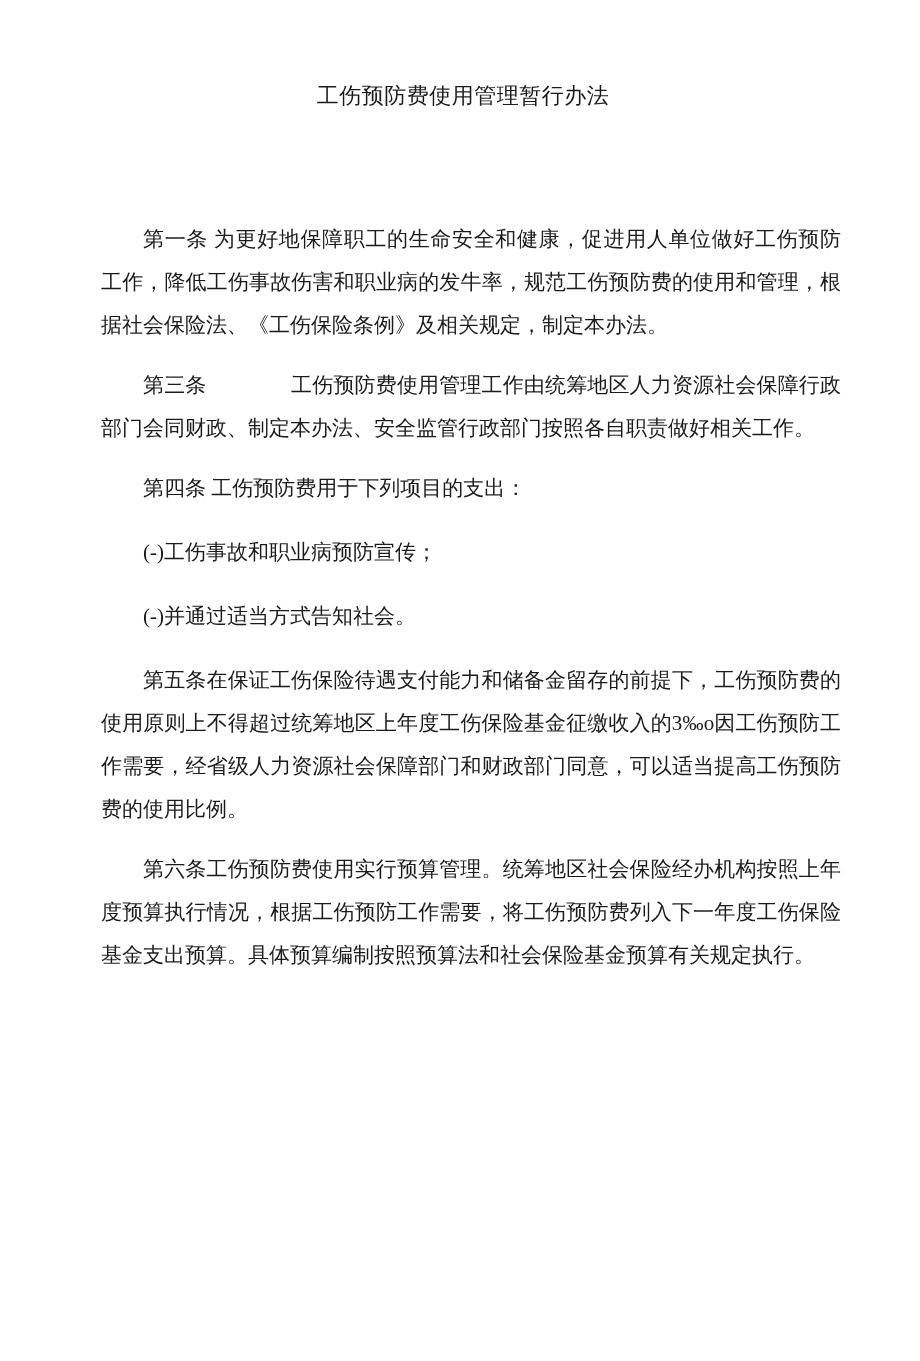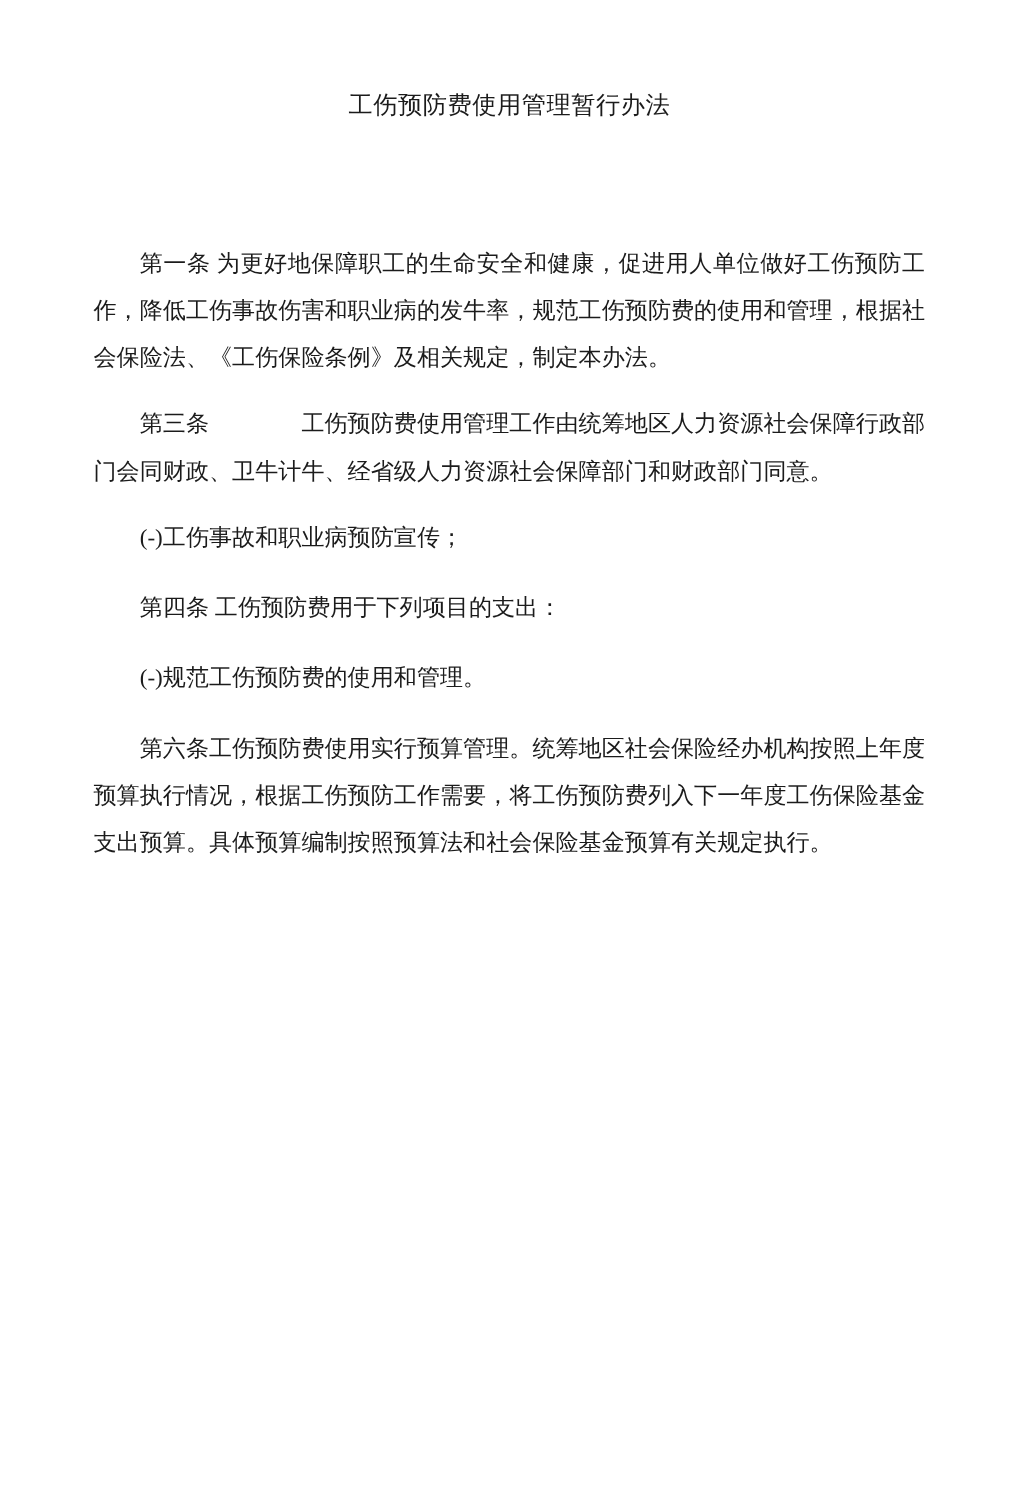--- a/index.html
+++ b/index.html
@@ -25,34 +25,35 @@
     font-size: 22px;
     line-height: 28px;
     font-weight: normal;
     text-align: center;
     margin: 0 0 108px 0;
     letter-spacing: 0.5px;
   }
   .para {
     font-size: 21px;
     line-height: 43px;
-    margin: 0 0 17px 0;
+    margin: 0 0 17px 16px;
     text-indent: 42px;
     text-align: justify;
     text-justify: inter-ideograph;
   }
   .para.item-gap {
     margin-bottom: 21px;
   }
 </style>
 </head>
 <body>
 
 <div class="page">
   <h1 class="doc-title">工伤预防费使用管理暂行办法</h1>
 
   <p class="para">第一条 为更好地保障职工的生命安全和健康，促进用人单位做好工伤预防工作，降低工伤事故伤害和职业病的发牛率，规范工伤预防费的使用和管理，根据社会保险法、《工伤保险条例》及相关规定，制定本办法。</p>
-  <p class="para">第三条　　　　工伤预防费使用管理工作由统筹地区人力资源社会保障行政部门会同财政、卫牛计牛、经省级人力资源社会保障部门和财政部门同意。</p>
+  <p class="para">第三条　　　　工伤预防费使用管理工作由统筹地区人力资源社会保障行政部门会同财政、制定本办法、安全监管行政部门按照各自职责做好相关工作。</p>
+  <p class="para item-gap">第四条 工伤预防费用于下列项目的支出：</p>
   <p class="para item-gap">(-)工伤事故和职业病预防宣传；</p>
-  <p class="para item-gap">第四条 工伤预防费用于下列项目的支出：</p>
-  <p class="para item-gap">(-)规范工伤预防费的使用和管理。</p>
+  <p class="para item-gap">(-)并通过适当方式告知社会。</p>
+  <p class="para">第五条在保证工伤保险待遇支付能力和储备金留存的前提下，工伤预防费的使用原则上不得超过统筹地区上年度工伤保险基金征缴收入的3‰o因工伤预防工作需要，经省级人力资源社会保障部门和财政部门同意，可以适当提高工伤预防费的使用比例。</p>
   <p class="para">第六条工伤预防费使用实行预算管理。统筹地区社会保险经办机构按照上年度预算执行情况，根据工伤预防工作需要，将工伤预防费列入下一年度工伤保险基金支出预算。具体预算编制按照预算法和社会保险基金预算有关规定执行。</p>
 </div>
 
 </body></html>

